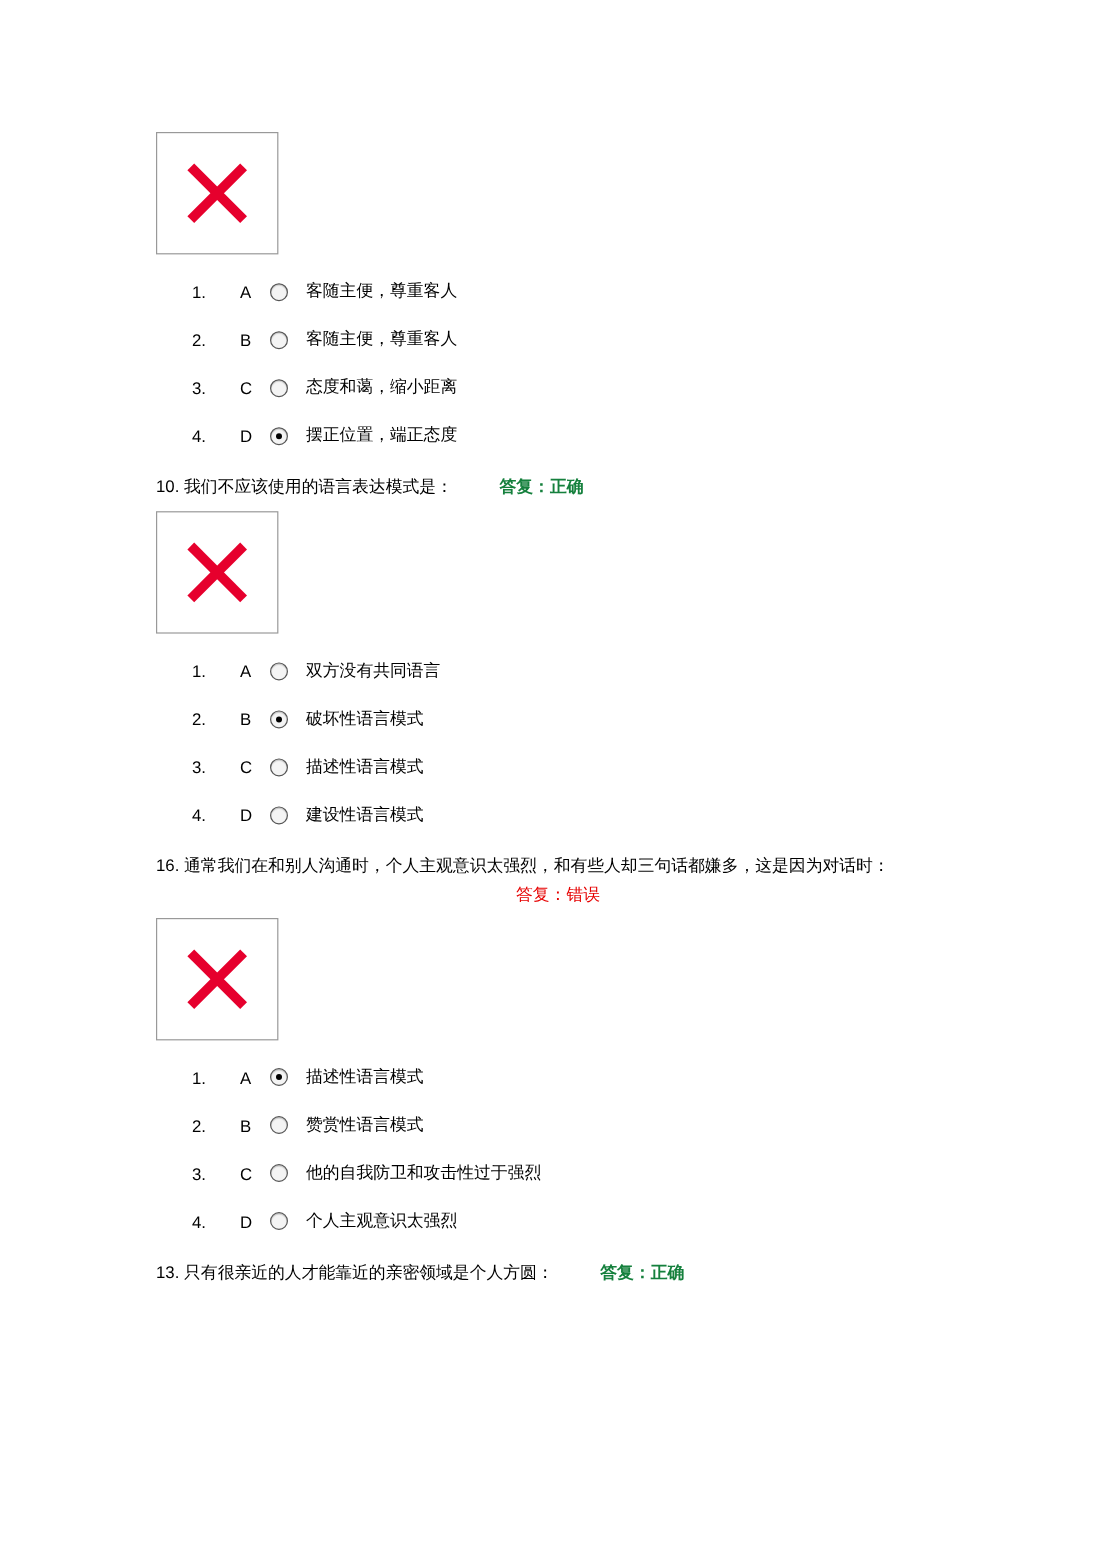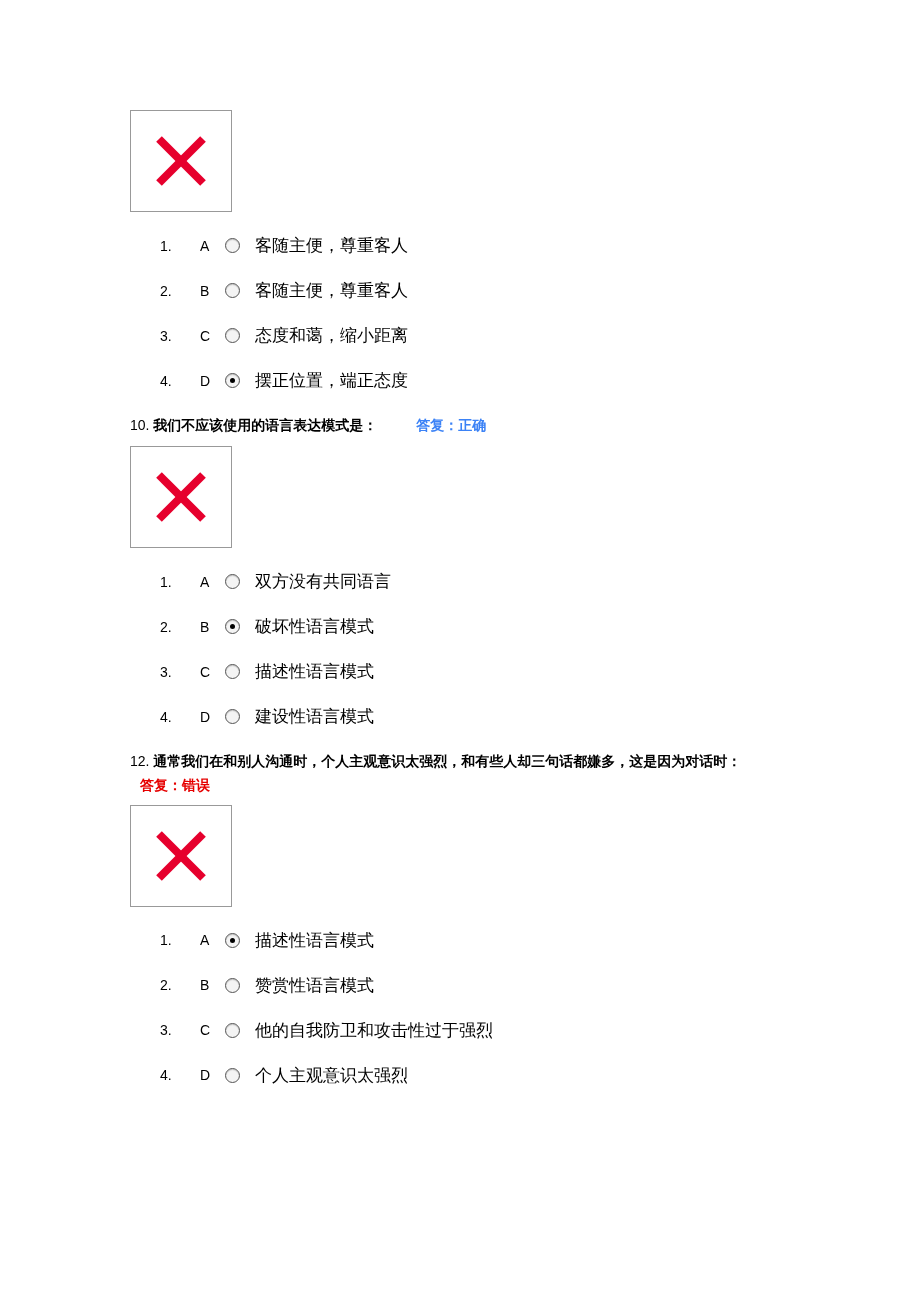--- a/index.html
+++ b/index.html
@@ -55,40 +55,41 @@
   }
   .radio.selected::after {
     content: "";
     width: 5px;
     height: 5px;
     background: #000;
     border-radius: 50%;
     display: block;
   }
   .opt-text {
-    font-size: 17px;
+    font-size: 14px;
   }
   .question-line {
     margin: 8px 0 4px 0;
     line-height: 1.6;
   }
   .q-num {
     font-weight: normal;
   }
   .q-text {
-    font-weight: bold;
+    font-weight: normal;
   }
   .answer {
     font-weight: bold;
     margin-left: 35px;
   }
-  .answer.correct { color: #3b82f6; }
+  .answer.correct { color: #15803d; }
   .answer-standalone {
-    font-weight: bold;
+    font-weight: normal;
     margin: 2px 0 6px 10px;
+    text-align: center;
   }
 </style>
 </head>
 <body>
 
 <div class="page">
 
   <div class="x-box">
     <svg viewBox="0 0 60 60">
       <line x1="8" y1="8" x2="52" y2="52" stroke="#e6002d" stroke-width="8"></line>
@@ -154,21 +155,21 @@
     </div>
     <div class="option-row">
       <span class="opt-num">4.</span>
       <span class="opt-letter">D</span>
       <span class="radio"></span>
       <span class="opt-text">建设性语言模式</span>
     </div>
   </div>
 
   <div class="question-line">
-    <span class="q-num">12.</span>
+    <span class="q-num">16.</span>
     <span class="q-text">通常我们在和别人沟通时，个人主观意识太强烈，和有些人却三句话都嫌多，这是因为对话时：</span>
   </div>
   <div class="answer-standalone" style="color:#e60000;">答复：错误</div>
   <div class="x-box">
     <svg viewBox="0 0 60 60">
       <line x1="8" y1="8" x2="52" y2="52" stroke="#e6002d" stroke-width="8"></line>
       <line x1="52" y1="8" x2="8" y2="52" stroke="#e6002d" stroke-width="8"></line>
     </svg>
   </div>
   <div class="options">
@@ -191,14 +192,19 @@
       <span class="opt-text">他的自我防卫和攻击性过于强烈</span>
     </div>
     <div class="option-row">
       <span class="opt-num">4.</span>
       <span class="opt-letter">D</span>
       <span class="radio"></span>
       <span class="opt-text">个人主观意识太强烈</span>
     </div>
   </div>
 
+  <div class="question-line">
+    <span class="q-num">13.</span>
+    <span class="q-text">只有很亲近的人才能靠近的亲密领域是个人方圆：</span>
+    <span class="answer correct">答复：正确</span>
+  </div>
 
 </div>
 
 </body></html>

